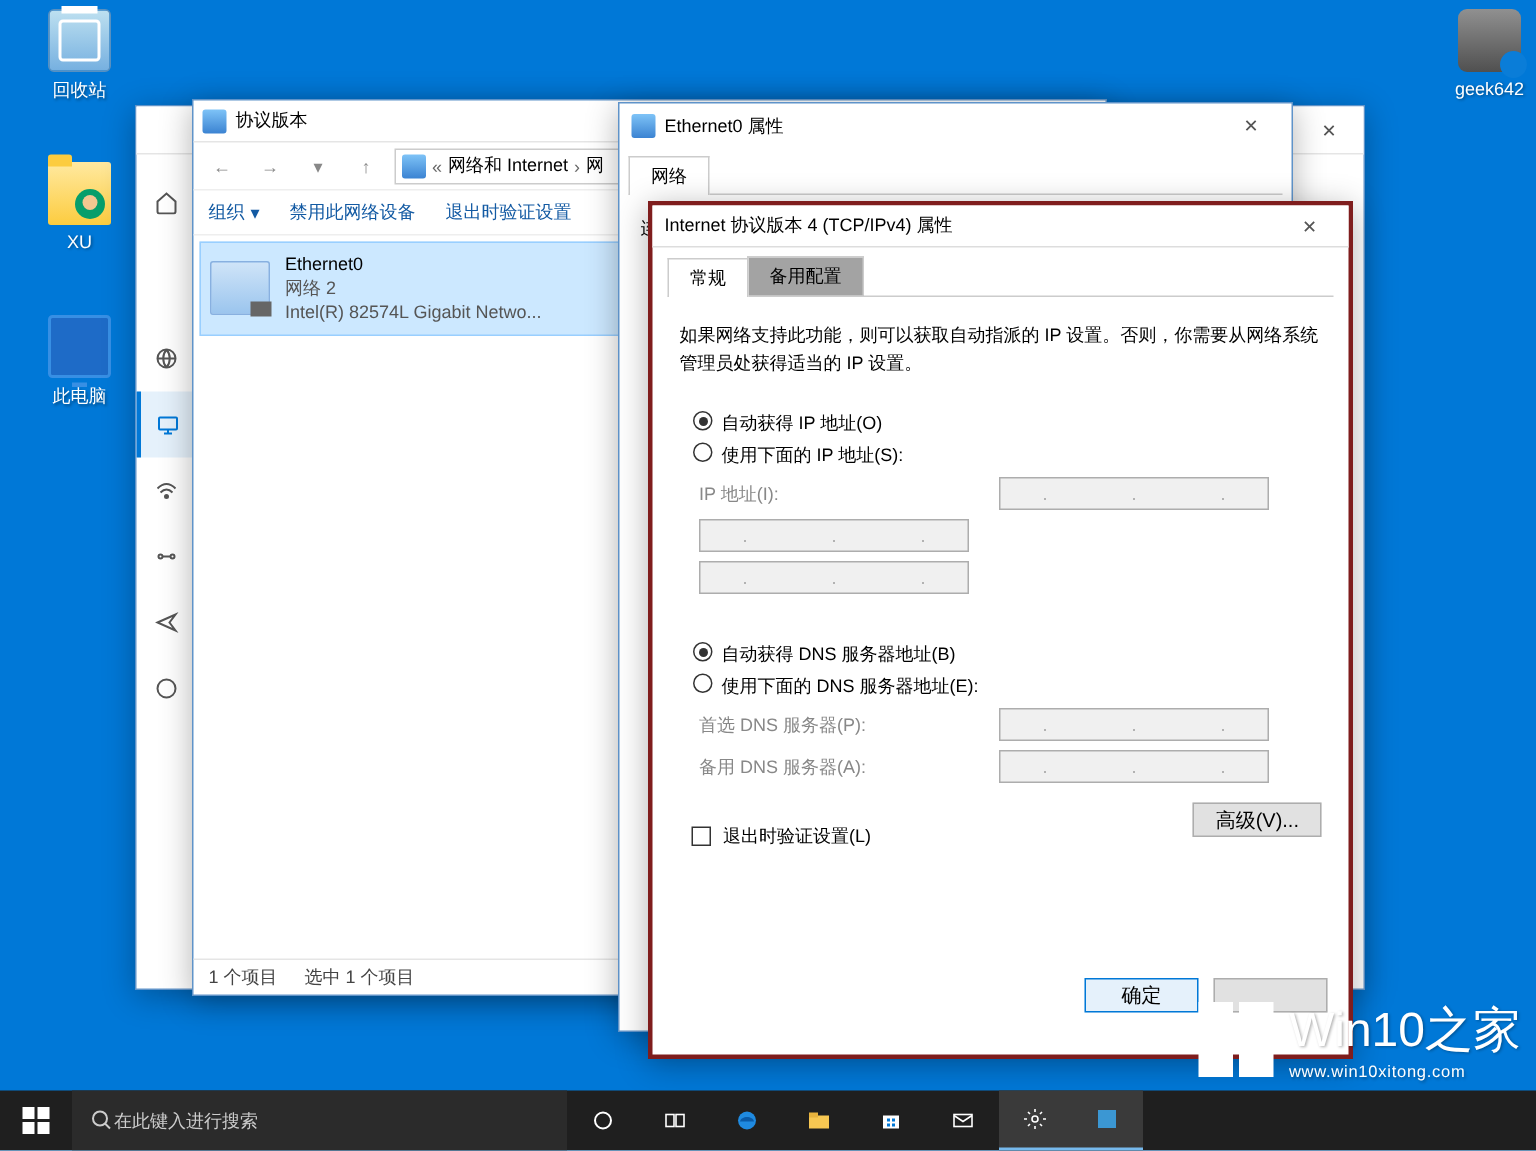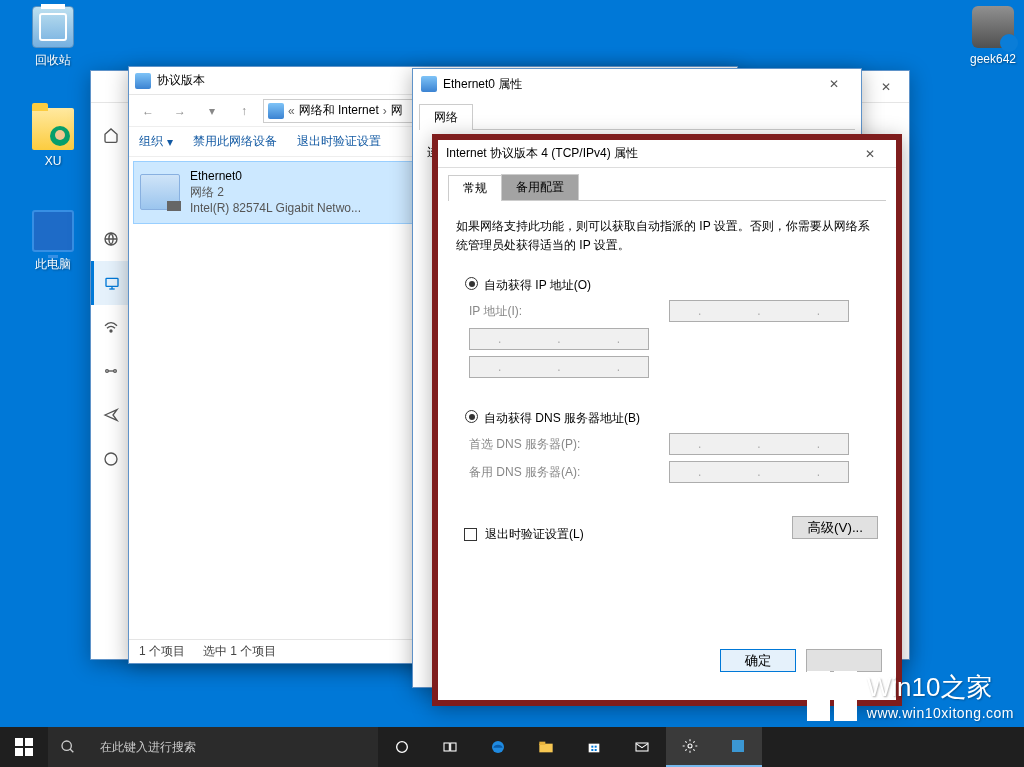--- a/index.html
+++ b/index.html
@@ -61,21 +61,21 @@
 .propwin .titlebar .ic{width:16px;height:16px;background:linear-gradient(#7ec3f7,#3b83d2);border-radius:2px}
 .propwin .titlebar .ti{flex:1}
 .propwin .tbtn{width:38px;height:26px}
 .tabs{display:flex;padding:4px 6px 0;gap:0}
 .tab{padding:4px 14px;border:1px solid #ccc;border-bottom:none;background:#a3a3a3;margin-right:-1px}
 .tab.active{background:#fff;position:relative;top:1px}
 .tabline{height:1px;background:#ccc;margin:0 6px}
 .propbody{padding:14px}
 
 
-.ipvwin{left:432px;top:134px;width:470px;height:572px;background:#fff;border:6px solid #7f1d1d}
+.ipvwin{left:432px;top:134px;width:470px;height:572px;background:#fff;border:3px solid #7f1d1d}
 .ipvwin .titlebar{height:28px;display:flex;align-items:center;padding:0 8px;background:#fff;border-bottom:1px solid #ddd}
 .ipvwin .titlebar .ti{flex:1}
 .ipvwin .tbtn{width:36px;height:24px}
 .ipvwin .tabs{padding:6px 10px 0}
 .ipvwin .content{padding:16px 18px}
 .desc{line-height:1.55;margin-bottom:14px}
 .group{border:1px solid transparent;padding:4px 0 6px}
 .radio-row{display:flex;align-items:flex-start;gap:6px;margin:4px 0 4px 8px}
 .radio{width:13px;height:13px;border:1px solid #333;border-radius:50%;display:inline-flex;align-items:center;justify-content:center;background:#fff}
 .radio.checked::after{content:"";width:6px;height:6px;border-radius:50%;background:#333}
@@ -89,30 +89,30 @@
 .btn{min-width:76px;height:23px;border:1px solid #adadad;background:#e1e1e1;display:inline-flex;align-items:center;justify-content:center;padding:0 14px}
 .btn.primary{border:1px solid #0078d7;background:#e5f1fb}
 .bottombtns{position:absolute;right:14px;bottom:28px;display:flex;gap:10px}
 
 
 .taskbar{position:absolute;left:0;right:0;bottom:0;height:40px;background:#1f1f1f;display:flex;align-items:center}
 .taskbar .tb{width:48px;height:40px;display:flex;align-items:center;justify-content:center;color:#fff}
 .taskbar .tb.active{background:#3a3a3a;border-bottom:2px solid #76b9ed}
 .winlogo{width:18px;height:18px;display:grid;grid-template-columns:1fr 1fr;grid-template-rows:1fr 1fr;gap:2px}
 .winlogo span{background:#fff}
-.searchbar{height:40px;width:330px;background:#2b2b2b;display:flex;align-items:center;padding:0 12px;color:#ccc;gap:24px}
+.searchbar{height:40px;width:330px;background:#2b2b2b;display:flex;align-items:center;padding:0 12px;color:#ccc;gap:0}
 .tray{margin-left:auto;display:flex}
 
 
 .watermark{position:absolute;right:10px;bottom:46px;display:flex;align-items:center;color:#fff;text-shadow:1px 1px 2px rgba(0,0,0,.3)}
 .watermark .wl{width:50px;height:50px;display:grid;grid-template-columns:1fr 1fr;grid-template-rows:1fr 1fr;gap:4px;margin-right:10px}
 .watermark .wl span{background:#fff}
 .watermark .txt{}
-.watermark .t1{font-size:26px;font-weight:500}
-.watermark .t2{font-size:14px;letter-spacing:.5px}
+.watermark .t1{font-size:32px;font-weight:500}
+.watermark .t2{font-size:11px;letter-spacing:.5px}
 
 
 .svg{width:16px;height:16px}
 </style>
 </head>
 <body>
 
 <div class="desktop-icon recycle" style="left:18px;top:6px">
   <div class="ic"></div>
     <div>回收站</div>
@@ -259,20 +259,24 @@
   </div>
   <div class="tabline" style="margin:0 10px"></div>
   <div class="content">
     <div class="desc">如果网络支持此功能，则可以获取自动指派的 IP 设置。否则，你需要从网络系统管理员处获得适当的 IP 设置。</div>
 
     <div class="group">
       <div class="radio-row">
         <span class="radio checked"></span>
         <span>自动获得 IP 地址(O)</span>
       </div>
+      <div class="radio-row">
+        <span class="radio"></span>
+        <span>使用下面的 IP 地址(S):</span>
+      </div>
       <div class="fields">
         <div class="frow">
             <label>IP 地址(I):</label>
             <div class="ipbox disabled">
               <span>.</span>
               <span>.</span>
               <span>.</span>
             </div>
           </div>
         <div class="frow">
@@ -289,20 +293,24 @@
               <span>.</span>
             </div>
           </div>
       </div>
     </div>
 
     <div class="group" style="margin-top:10px">
       <div class="radio-row">
         <span class="radio checked"></span>
         <span>自动获得 DNS 服务器地址(B)</span>
+      </div>
+      <div class="radio-row">
+        <span class="radio"></span>
+        <span>使用下面的 DNS 服务器地址(E):</span>
       </div>
       <div class="fields">
         <div class="frow">
             <label>首选 DNS 服务器(P):</label>
             <div class="ipbox disabled">
               <span>.</span>
               <span>.</span>
               <span>.</span>
             </div>
           </div>
@@ -310,21 +318,21 @@
             <label>备用 DNS 服务器(A):</label>
             <div class="ipbox disabled">
               <span>.</span>
               <span>.</span>
               <span>.</span>
             </div>
           </div>
       </div>
     </div>
 
-    <div style="display:flex;align-items:center;justify-content:space-between;margin-top:16px">
+    <div style="display:flex;justify-content:space-between;">
       <div class="chkrow">
         <span class="chk"></span>
         <span>退出时验证设置(L)</span>
       </div>
       <button class="btn">高级(V)...</button>
     </div>
   </div>
   <div class="bottombtns">
     <button class="btn primary">确定</button>
     <button class="btn" style="width:30px"></button>

